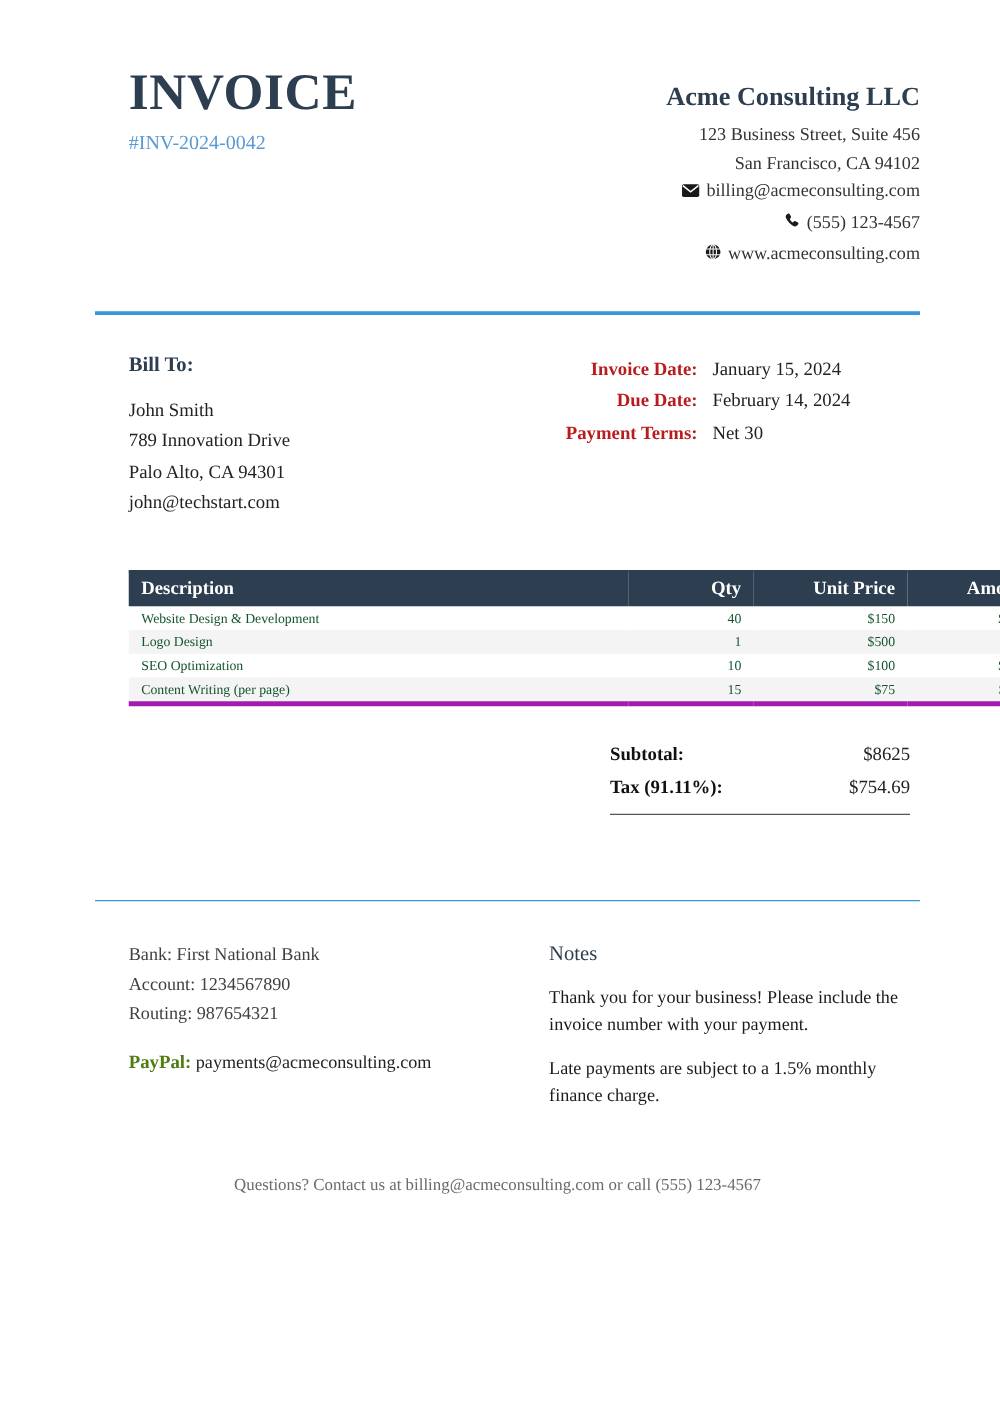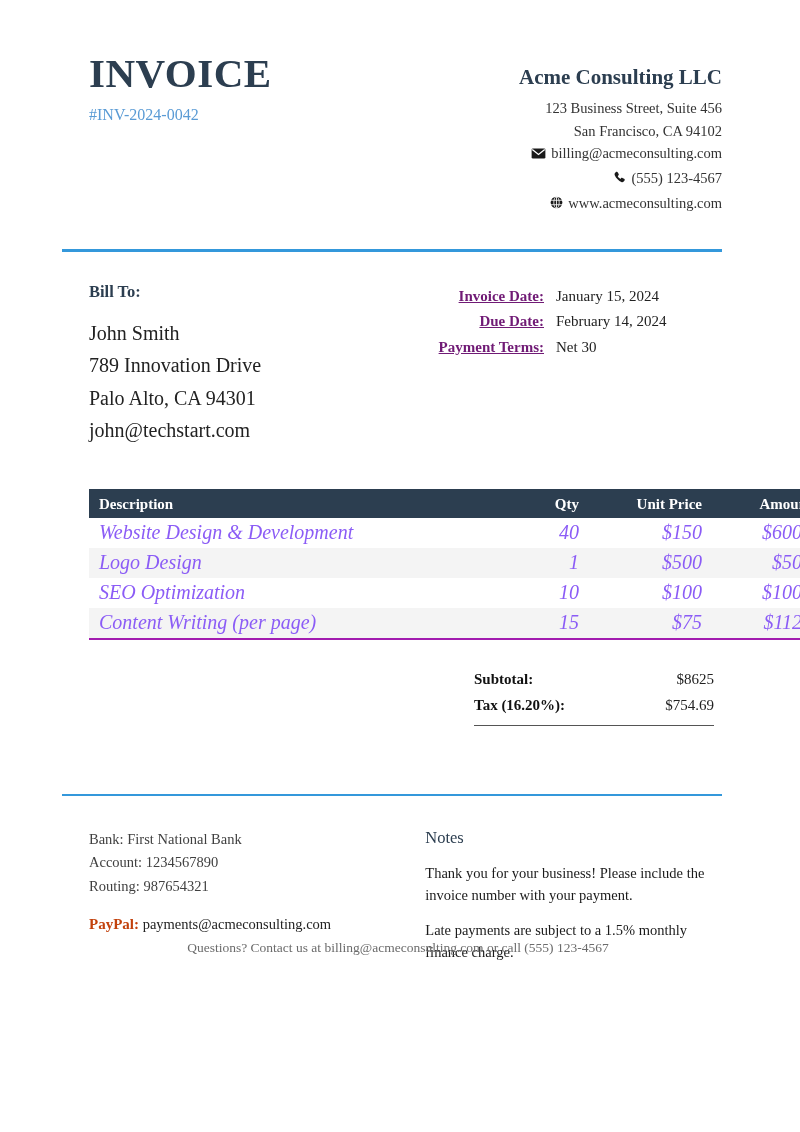--- a/index.html
+++ b/index.html
@@ -17,21 +17,21 @@
   }
   .page {
     width: 800px;
     height: 1132px;
     box-sizing: border-box;
     padding: 0;
     position: relative;
   }
   .content {
     position: absolute;
-    left: 62px;
+    left: 76px;
     top: 0;
     width: 660px;
   }
 
   
   .header {
     display: flex;
     justify-content: space-between;
     align-items: flex-start;
     padding-top: 52px;
@@ -112,42 +112,41 @@
     color: #2c3e50;
     margin-bottom: 15px;
   }
   .billto-name {
     font-size: 15px;
     font-weight: bold;
     color: #111111;
     line-height: 1.62;
   }
   .billto-line {
-    font-size: 20px;
+    font-size: 15px;
     color: #222222;
     line-height: 1.62;
   }
   .meta {
     width: 330px;
     padding-top: 2px;
   }
   .meta-row {
     display: flex;
     line-height: 1.62;
     margin-bottom: 1px;
   }
   .meta-label {
     width: 152px;
     text-align: right;
     font-size: 15px;
     font-weight: bold;
-    color: #701a75;
+    color: #b91c1c;
     padding-right: 12px;
     white-space: nowrap;
-    text-decoration: underline;
   }
   .meta-value {
     font-size: 15px;
     color: #222222;
     white-space: nowrap;
   }
 
   
   .table-wrap {
     margin-top: 42px;
@@ -166,31 +165,30 @@
     font-size: 15px;
     font-weight: bold;
     padding: 5px 10px;
     border-top: 2px solid #2c3e50;
   }
   table.items thead th.c-desc { text-align: left; width: 380px; }
   table.items thead th.c-qty { text-align: right; width: 80px; }
   table.items thead th.c-price { text-align: right; width: 103px; }
   table.items thead th.c-amt { text-align: right; width: 90px; }
   table.items tbody td {
-    font-size: 20px;
-    color: #8b5cf6;
+    font-size: 11px;
+    color: #14532d;
     padding: 3.5px 10px;
-    font-style: italic;
   }
   table.items tbody td.c-desc { text-align: left; }
   table.items tbody td.c-qty,
   table.items tbody td.c-price,
   table.items tbody td.c-amt { text-align: right; }
   table.items tbody tr.alt td { background: #f4f4f4; }
-  table.items tbody tr:last-child td { border-bottom: 2px solid #a21caf; }
+  table.items tbody tr:last-child td { border-bottom: 4px solid #a21caf; }
 
   
   .totals {
     margin-top: 26px;
     display: flex;
     justify-content: flex-end;
     padding-right: 8px;
   }
   .totals-inner { width: 240px; }
   .tot-row {
@@ -246,21 +244,21 @@
     font-size: 14.5px;
     color: #404040;
     line-height: 1.62;
   }
   .paypal {
     margin-top: 14px;
     font-size: 14.5px;
     color: #222222;
     line-height: 1.6;
   }
-  .paypal b { color: #c2410c; font-size: 15px; }
+  .paypal b { color: #4d7c0f; font-size: 15px; }
   .note-p {
     font-size: 14.5px;
     color: #1a1a1a;
     line-height: 1.52;
     margin: 0 0 13px 0;
   }
   .footer-note {
     position: absolute;
     left: 68px;
     top: 940px;
@@ -381,21 +379,21 @@
       </table>
     </div>
 
     <div class="totals">
       <div class="totals-inner">
         <div class="tot-row">
           <div class="tot-label">Subtotal:</div>
           <div class="tot-value">$8625</div>
         </div>
         <div class="tot-row">
-          <div class="tot-label">Tax (16.20%):</div>
+          <div class="tot-label">Tax (91.11%):</div>
           <div class="tot-value">$754.69</div>
         </div>
         <div class="tot-sep"></div>
       </div>
     </div>
 
     <div class="bottom-rule-wrap">
       <div class="rule-thin"></div>
     </div>
 

